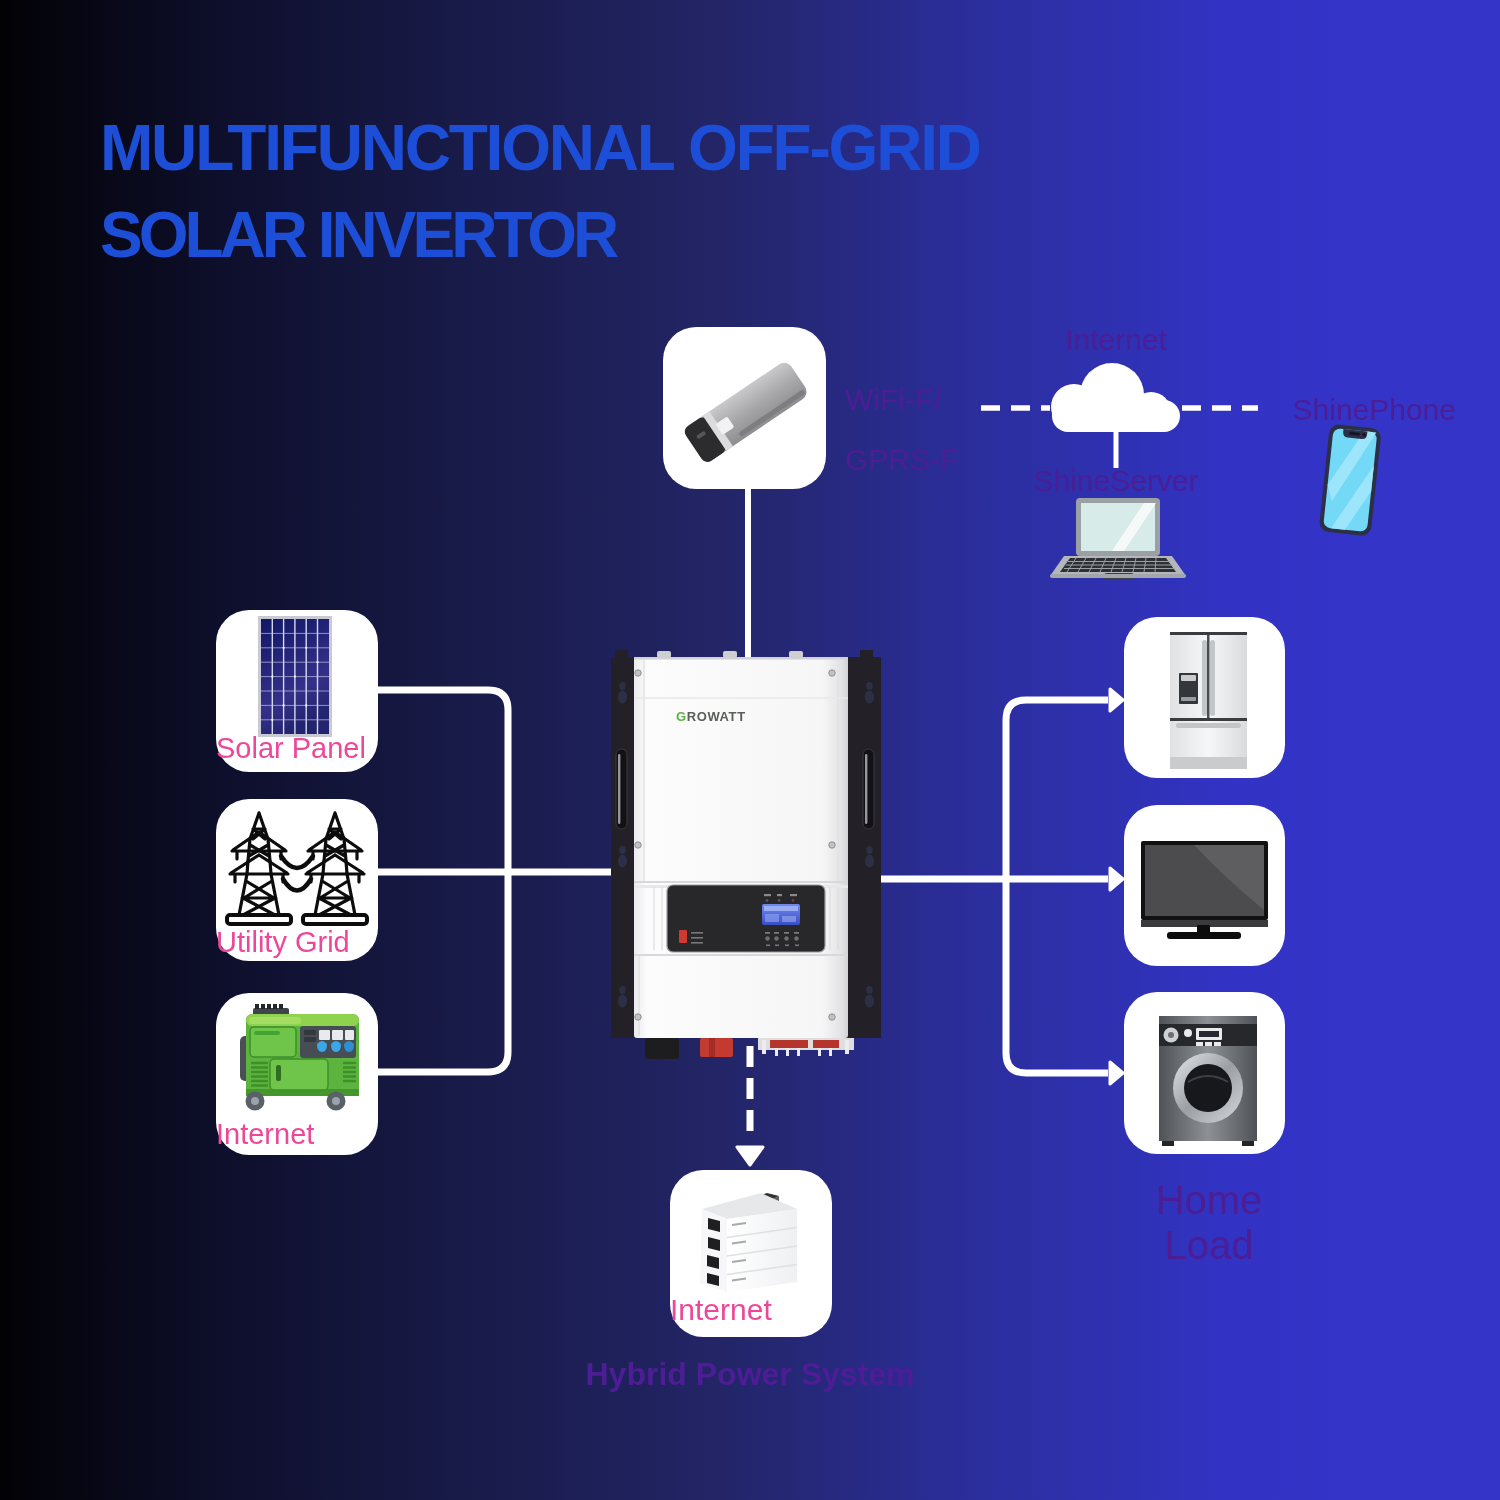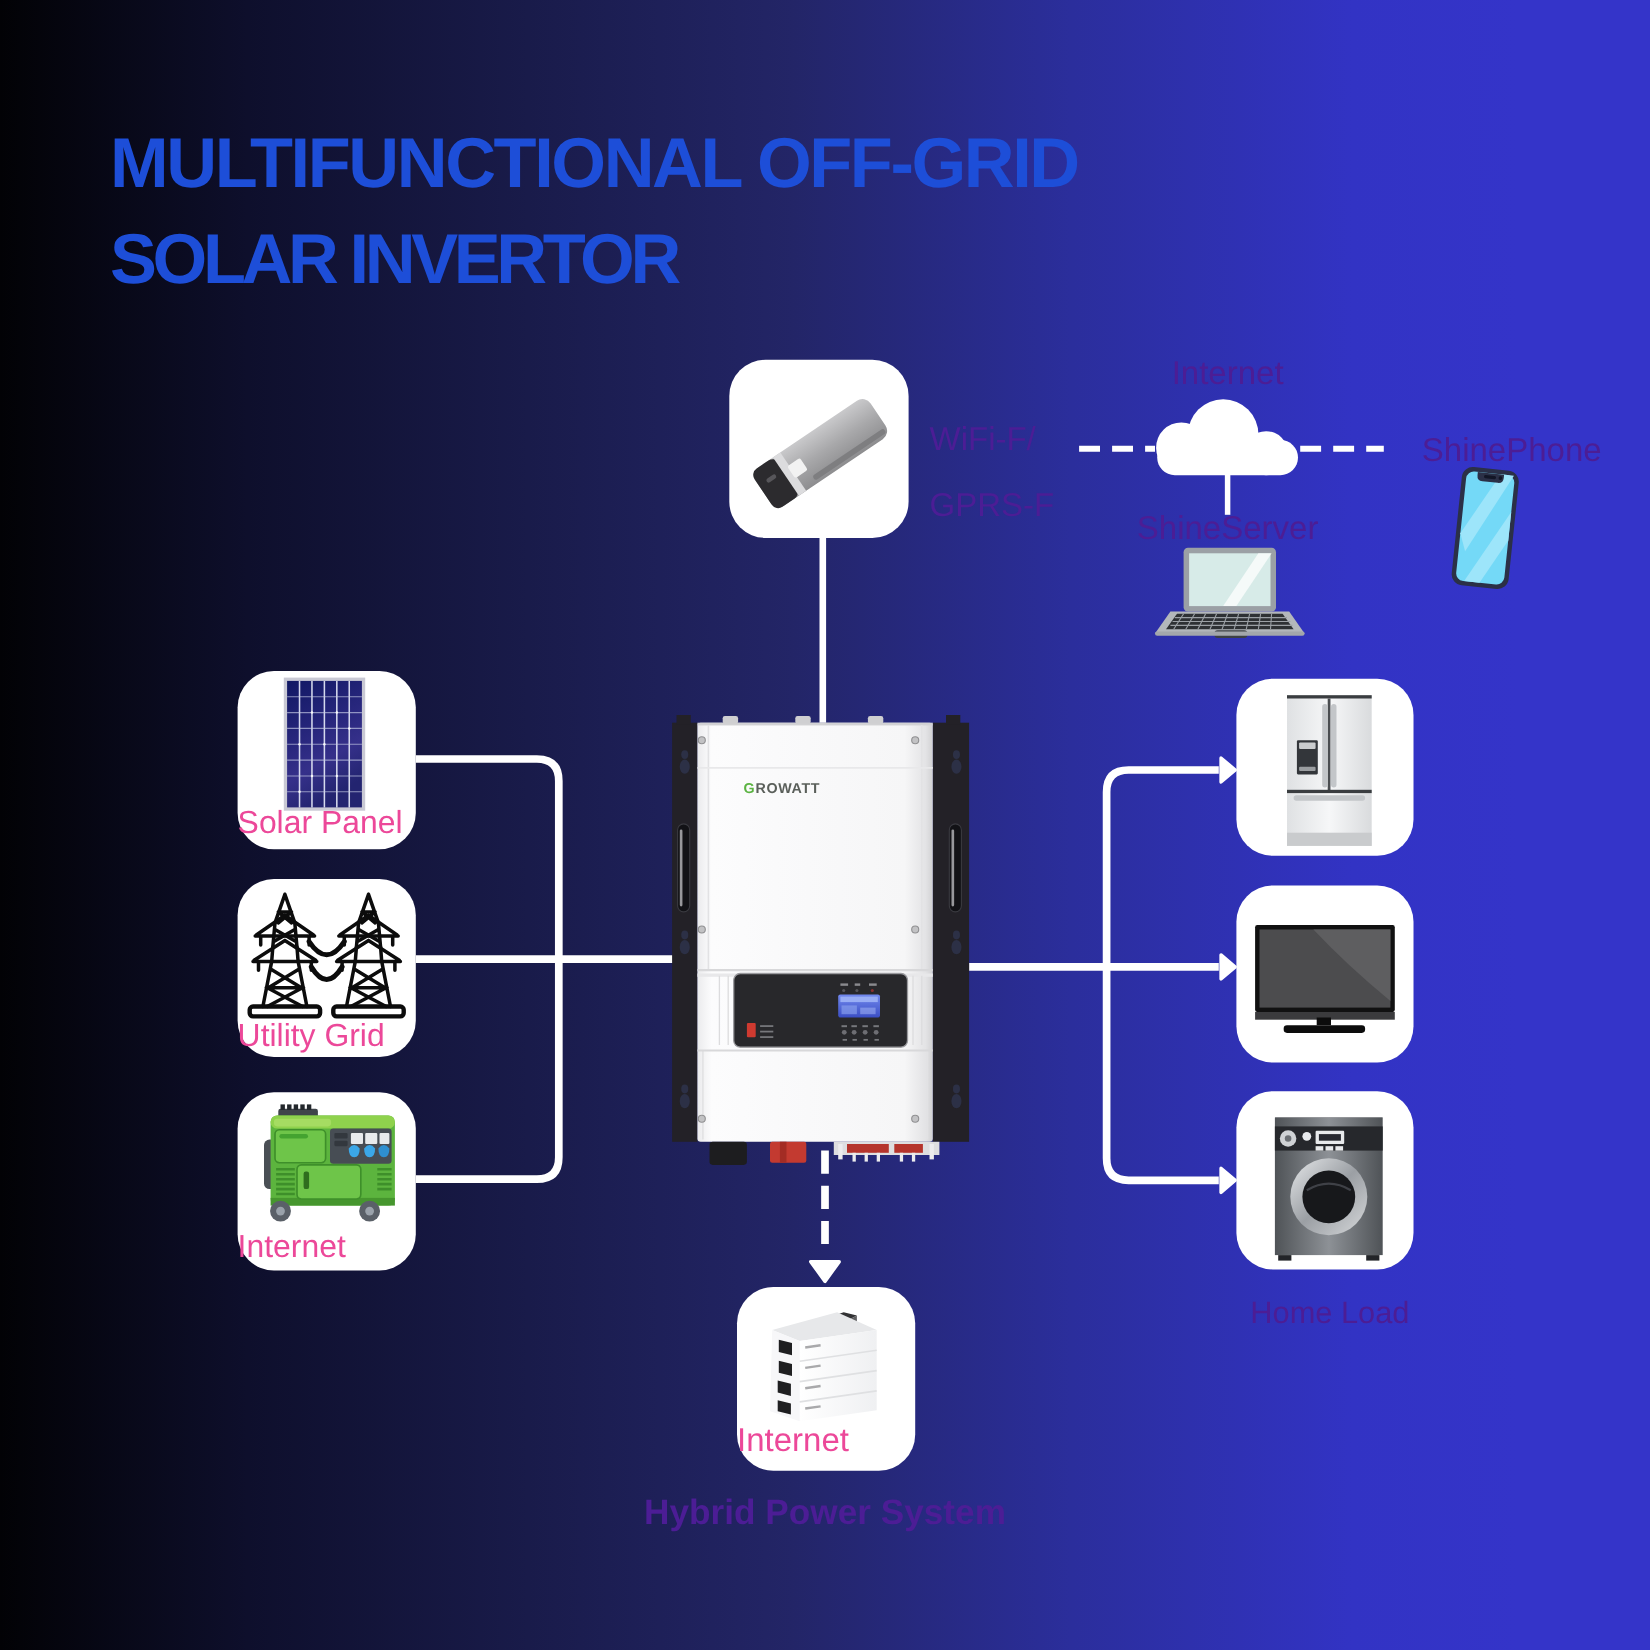--- a/index.html
+++ b/index.html
@@ -51,21 +51,21 @@
 <div class="box" style="left:216px;top:993px;width:162px;height:162px;"></div>
 <div class="box" style="left:1124px;top:617px;width:161px;height:161px;"></div>
 <div class="box" style="left:1124px;top:805px;width:161px;height:161px;"></div>
 <div class="box" style="left:1124px;top:992px;width:161px;height:162px;"></div>
 <div class="box" style="left:670px;top:1170px;width:162px;height:167px;"></div>
 
 <div class="wlbl" style="left:845px;top:370px;text-align:left;line-height:60px;">WiFi-F/<br>GPRS-F</div>
 <div class="wlbl" style="left:1036px;top:323px;width:160px;">Internet</div>
 <div class="wlbl" style="left:1016px;top:464px;width:200px;">ShineServer</div>
 <div class="wlbl" style="left:1256px;top:393px;width:200px;text-align:right;">ShinePhone</div>
-<div class="wlbl" style="left:1109px;top:1178px;width:200px;font-size:28px;">Home Load</div>
+<div class="wlbl" style="left:1109px;top:1178px;width:200px;font-size:40px;">Home Load</div>
 <div class="wlbl" style="left:550px;top:1356px;width:400px;font-size:32px;font-weight:bold;">Hybrid Power System</div>
 <div class="lbl" style="left:216px;top:732px;width:162px;font-size:29px;">Solar Panel</div>
 <div class="lbl" style="left:216px;top:926px;width:162px;font-size:29px;">Utility Grid</div>
 <div class="lbl" style="left:216px;top:1118px;width:162px;font-size:29px;">Internet</div>
 <div class="lbl" style="left:670px;top:1293px;width:162px;font-size:30px;">Internet</div>
 
 <svg style="position:absolute;left:663px;top:327px" width="163" height="162" viewBox="0 0 163 162">
   <defs>
     <linearGradient id="dongleg" x1="0" y1="0" x2="0" y2="1">
       <stop offset="0" stop-color="#c9c9cb"></stop>

